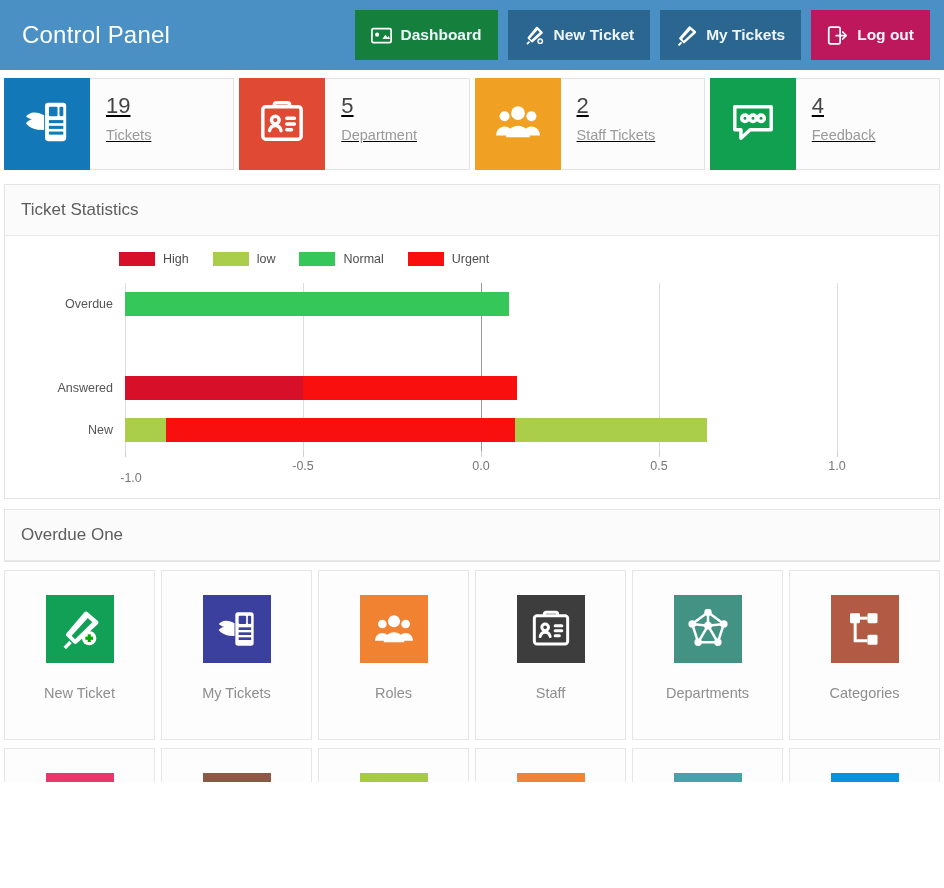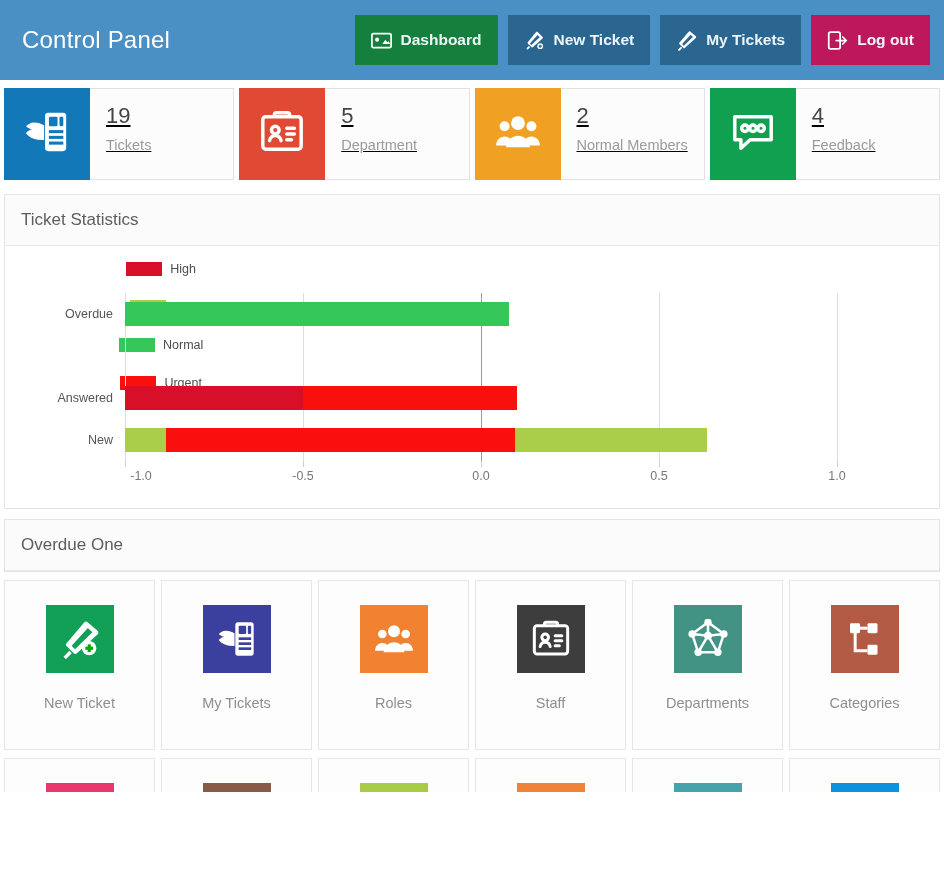--- a/index.html
+++ b/index.html
@@ -5,21 +5,21 @@
   * { box-sizing: border-box; margin: 0; padding: 0; }
   html, body {
     width: 944px; height: 888px;
     background: #ffffff;
     font-family: "Liberation Sans", sans-serif;
     overflow: hidden;
   }
 
   
   .topbar {
-    height: 80px;
+    height: 70px;
     background: #4a90c4;
     display: flex;
     align-items: center;
     padding: 0 14px 0 22px;
     position: relative;
   }
   .brand {
     color: #ffffff;
     font-size: 24px;
     font-weight: 400;
@@ -93,21 +93,20 @@
 
   
   .chart-wrap { position: relative; height: 262px; }
   .legend {
     display: flex;
     gap: 24px;
     align-items: center;
     position: absolute;
     left: 114px;
     top: 16px;
-    flex-direction: column;
   }
   .legend-item { display: flex; align-items: center; gap: 8px; }
   .legend-swatch { width: 36px; height: 14px; display: block; }
   .legend-text { font-size: 12.5px; color: #4d4d4d; }
 
   .plot {
     position: absolute;
     left: 120px; top: 47px;
     width: 712px; height: 168px;
   }
@@ -278,21 +277,21 @@
             <path d="M.6 19c0-2.6 2-4.6 4.4-4.6S9.4 16.4 9.4 19z"></path>
             <circle cx="19" cy="9" r="2.6"></circle>
             <path d="M14.6 19c0-2.6 2-4.6 4.4-4.6s4.4 2 4.4 4.6z"></path>
             <circle cx="12" cy="7.4" r="3.6"></circle>
             <path d="M5.8 20c0-3.4 2.8-6.1 6.2-6.1s6.2 2.7 6.2 6.1z"></path>
           </svg>
       </span>
     </div>
     <div class="stat-body">
       <div class="stat-num">2</div>
-      <div class="stat-lbl">Normal Members</div>
+      <div class="stat-lbl">Staff Tickets</div>
     </div>
   </div>
 
   <div class="stat-card">
     <div class="stat-ico" style="background: rgb(17, 160, 80);">
       <span>
         <svg viewBox="0 0 24 24" fill="none" stroke="#ffffff" stroke-width="1.8">
             <path d="M21.5 4H2.5v12h3.2v4.5L10.5 16h11z" stroke-linejoin="round"></path>
             <circle cx="7.8" cy="10" r="1.7"></circle>
             <circle cx="12" cy="10" r="1.7"></circle>
@@ -326,21 +325,21 @@
             <span class="legend-text">Normal</span>
           </div>
           <div class="legend-item">
             <span class="legend-swatch" style="background: rgb(250, 15, 15);"></span>
             <span class="legend-text">Urgent</span>
           </div>
         </div>
       <div class="plot" id="chart-plot">
           <div class="gridline" style="left: 0px;"></div>
           <div class="xtickmark" style="left: 0px;"></div>
-          <div class="xtick" style="left: 16px;">-1.0</div>
+          <div class="xtick" style="left: 6px; margin-top: 12px;">-1.0</div>
           <div class="gridline" style="left: 178px;"></div>
           <div class="xtickmark" style="left: 178px;"></div>
           <div class="xtick" style="left: 178px;">-0.5</div>
           <div class="gridline axis0" style="left: 356px;"></div>
           <div class="xtickmark" style="left: 356px;"></div>
           <div class="xtick" style="left: 356px;">0.0</div>
           <div class="gridline" style="left: 534px;"></div>
           <div class="xtickmark" style="left: 534px;"></div>
           <div class="xtick" style="left: 534px;">0.5</div>
           <div class="gridline" style="left: 712px;"></div>

